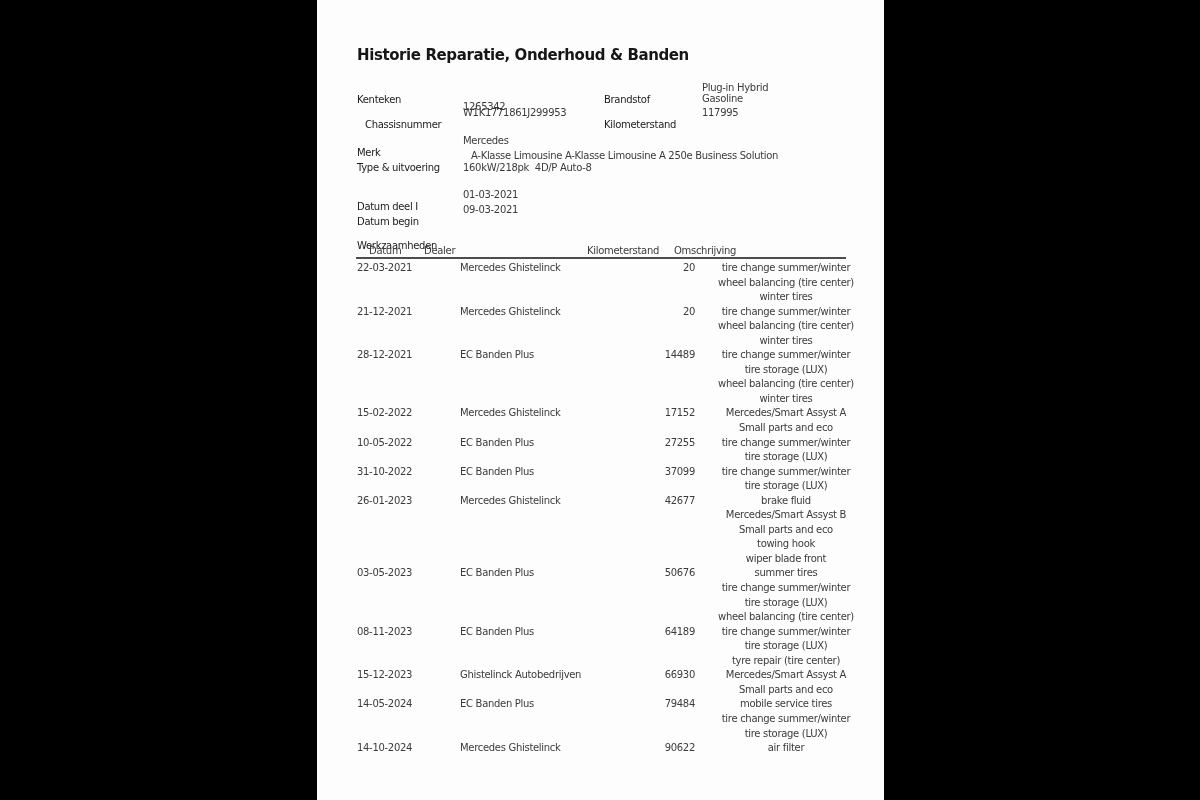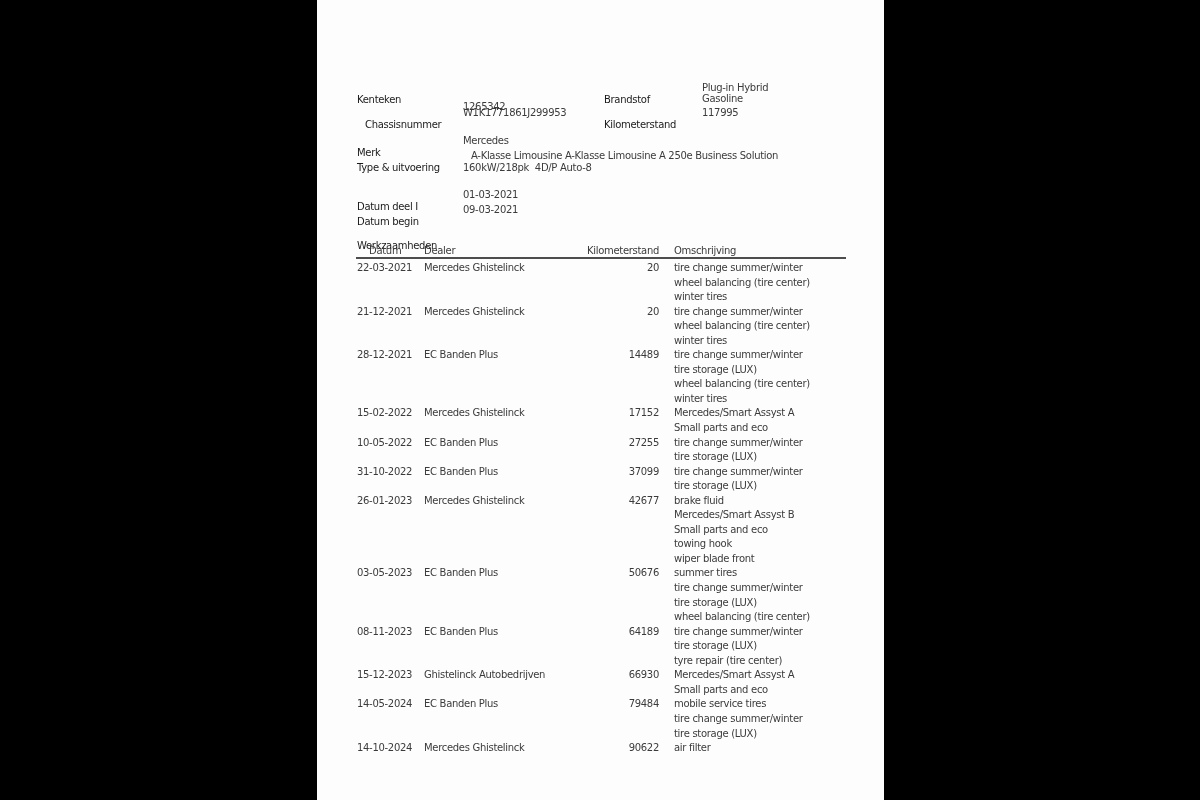--- a/index.html
+++ b/index.html
@@ -57,29 +57,30 @@
   
   #work-rows {
     left:40px; top:261px; width:505px;
   }
   .t-row { display:flex; align-items:flex-start; }
   .t-row > div, .oms-line {
     font-size:10px; line-height:14.55px; letter-spacing:-0.3px;
     color:#3b3b3b; white-space:pre;
   }
   .c-datum  { width:67px;  flex:none; }
-  .c-dealer { width:133px; flex:none; }
+  .c-dealer { width:133px; flex:none;margin-left:36px; }
   .c-km     { width:102px; flex:none; text-align:right; }
-  .c-oms    { margin-left:15px; flex:1; }
+  .c-oms    { margin-left:15px; flex:1;text-align:center; }
 </style>
 </head>
 <body>
 
 <div class="page">
 
+  <div class="abs title" id="f-title">Historie Reparatie, Onderhoud &amp; Banden</div>
 
   <div class="abs txt lbl" id="f-kenteken-l">Kenteken</div>
   <div class="abs txt" id="f-kenteken-v">1265342</div>
 
   <div class="abs txt lbl" id="f-brandstof-l">Brandstof</div>
   <div class="abs txt" id="f-brandstof-v1">Plug-in Hybrid</div>
   <div class="abs txt" id="f-brandstof-v2">Gasoline</div>
 
   <div class="abs txt lbl" id="f-chassis-l">Chassisnummer</div>
   <div class="abs txt" id="f-chassis-v">W1K1771861J299953</div>

